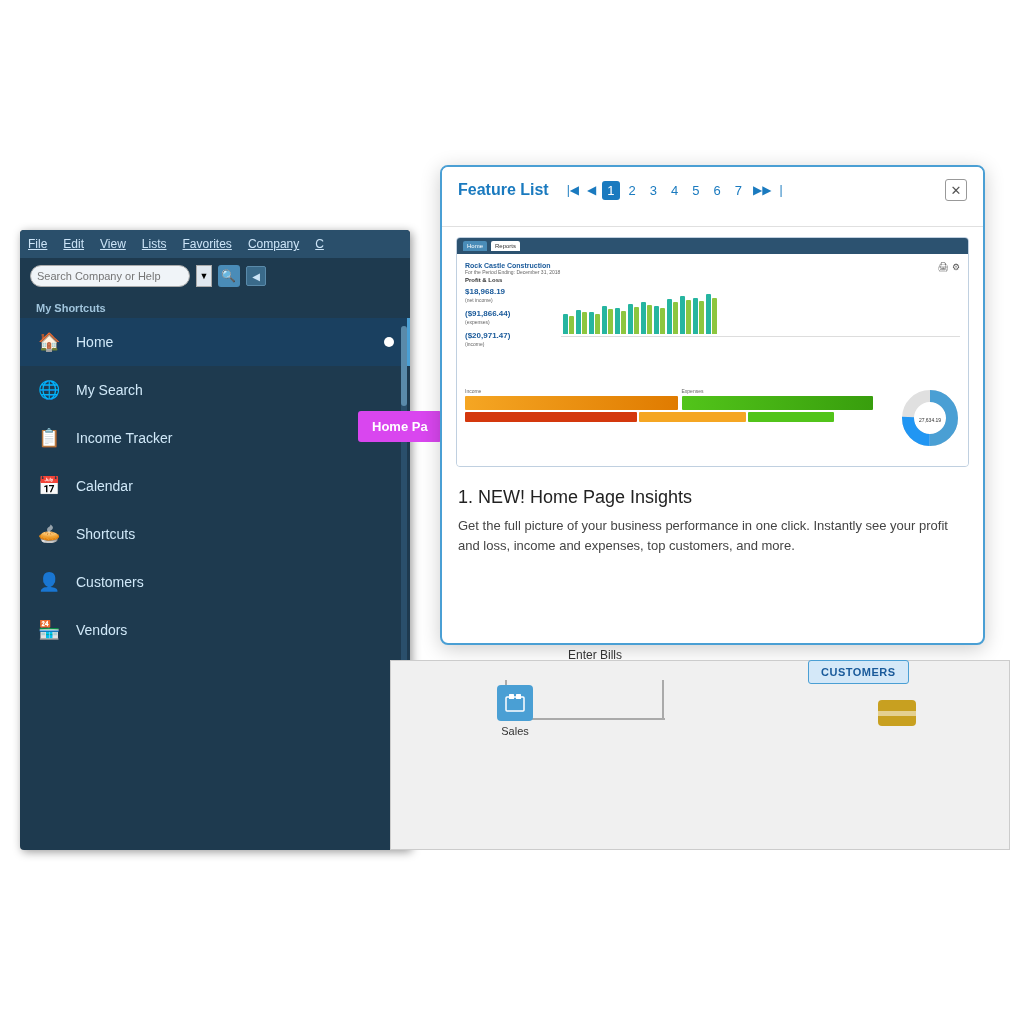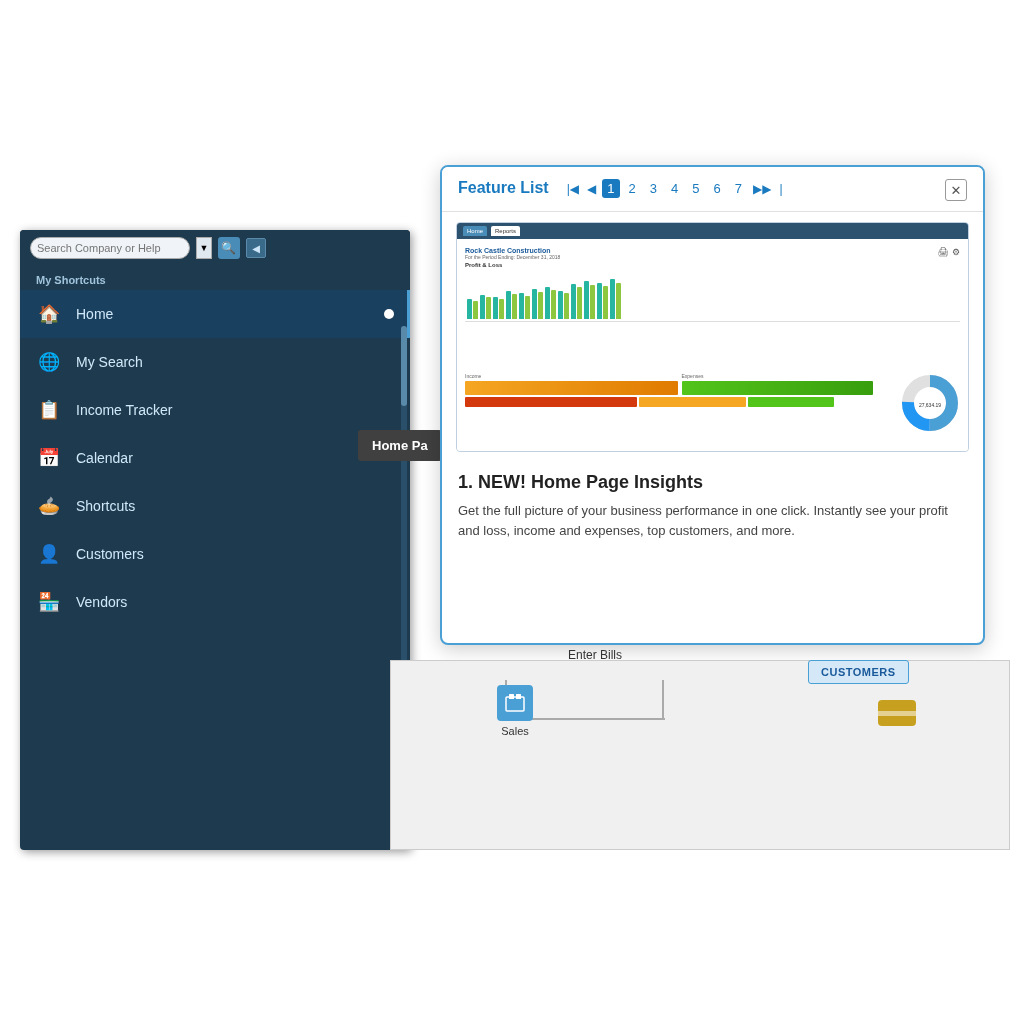--- a/index.html
+++ b/index.html
@@ -175,23 +175,23 @@
       height: 480px;
       background: white;
       border: 2px solid #4a9fd4;
       border-radius: 8px;
       box-shadow: 0 4px 20px rgba(0,0,0,0.2);
       overflow: hidden;
     }
 
     .popup-header {
       background: white;
-      padding: 12px 16px 10px;
-      display: flex;
-      align-items: flex-start;
+      padding: 12px 16px 25px;
+      display: flex;
+      align-items: center;
       border-bottom: 1px solid #e0e0e0;
       gap: 8px;
     }
     .popup-title {
       color: #1a7abf;
       font-size: 16px;
       font-weight: bold;
     }
     .pagination-controls {
       display: flex;
@@ -362,21 +362,21 @@
       align-items: center;
       justify-content: center;
     }
 
     
     .popup-text-content {
       padding: 10px 16px;
     }
     .popup-feature-title {
       font-size: 18px;
-      font-weight: bold;
+      font-weight: normal;
       color: #222;
       margin-bottom: 8px;
     }
     .popup-feature-desc {
       font-size: 13px;
       color: #444;
       line-height: 1.5;
     }
 
     .sales-icon {
@@ -418,20 +418,29 @@
       background: #5a8aaa;
       border-radius: 3px;
     }
   </style>
 </head>
 <body>
 
 <div class="app-window">
 
 
+  <div class="menu-bar">
+    <span class="menu-item">File</span>
+    <span class="menu-item">Edit</span>
+    <span class="menu-item">View</span>
+    <span class="menu-item">Lists</span>
+    <span class="menu-item">Favorites</span>
+    <span class="menu-item">Company</span>
+    <span class="menu-item">C</span>
+  </div>
 
   <div class="search-bar">
     <input class="search-input" type="text" placeholder="Search Company or Help" style="">
     <div class="search-dropdown-btn">▼</div>
     <div class="search-icon-btn">🔍</div>
     <div class="collapse-btn">◀</div>
   </div>
 
   <div class="shortcuts-label">My Shortcuts</div>
 
@@ -470,21 +479,21 @@
   <div class="nav-item">
     <div class="nav-icon">🏪</div>
     <span>Vendors</span>
   </div>
 
   <div class="sidebar-scrollbar">
     <div class="scrollbar-thumb"></div>
   </div>
 </div>
 
-<div style="position:absolute; left:358px; top:430px; background:#404040; color:white; font-size:13px; font-weight:bold; padding:8px 14px; border-radius:3px;">Home Pa</div>
+<div style="position:absolute; left:358px; top:411px; background:#d946ef; color:white; font-size:13px; font-weight:bold; padding:8px 14px; border-radius:3px;">Home Pa</div>
 
 <div class="feature-popup">
 
   <div class="popup-header">
     <span class="popup-title">Feature List</span>
     <div class="pagination-controls">
       <span class="page-btn">|◀</span>
       <span class="page-btn">◀</span>
       <span class="page-num active">1</span>
       <span class="page-num">2</span>
@@ -513,20 +522,32 @@
           <div class="preview-date">For the Period Ending: December 31, 2018</div>
           <div class="preview-pl-title">Profit &amp; Loss</div>
         </div>
         <div style="display:flex;gap:3px;font-size:9px;color:#555;">
           <span>🖨</span>
           <span>⚙</span>
         </div>
       </div>
 
       <div class="preview-main">
+        <div class="preview-left">
+          <div class="preview-numbers">
+            <div class="preview-num">$18,968.19</div>
+            <div class="preview-num-sub">(net income)</div>
+            <div style="height:4px;"></div>
+            <div class="preview-num">($91,866.44)</div>
+            <div class="preview-num-sub">(expenses)</div>
+            <div style="height:4px;"></div>
+            <div class="preview-num">($20,971.47)</div>
+            <div class="preview-num-sub">(income)</div>
+          </div>
+        </div>
 
         <div class="preview-right">
 
           <div class="mini-bar-chart" id="mini-chart">
               <div class="mini-bar-group">
                 <div class="mini-bar" style="height: 20px; background: rgb(38, 181, 160);"></div>
                 <div class="mini-bar" style="height: 18px; background: rgb(141, 198, 63);"></div>
               </div>
               <div class="mini-bar-group">
                 <div class="mini-bar" style="height: 24px; background: rgb(38, 181, 160);"></div>

